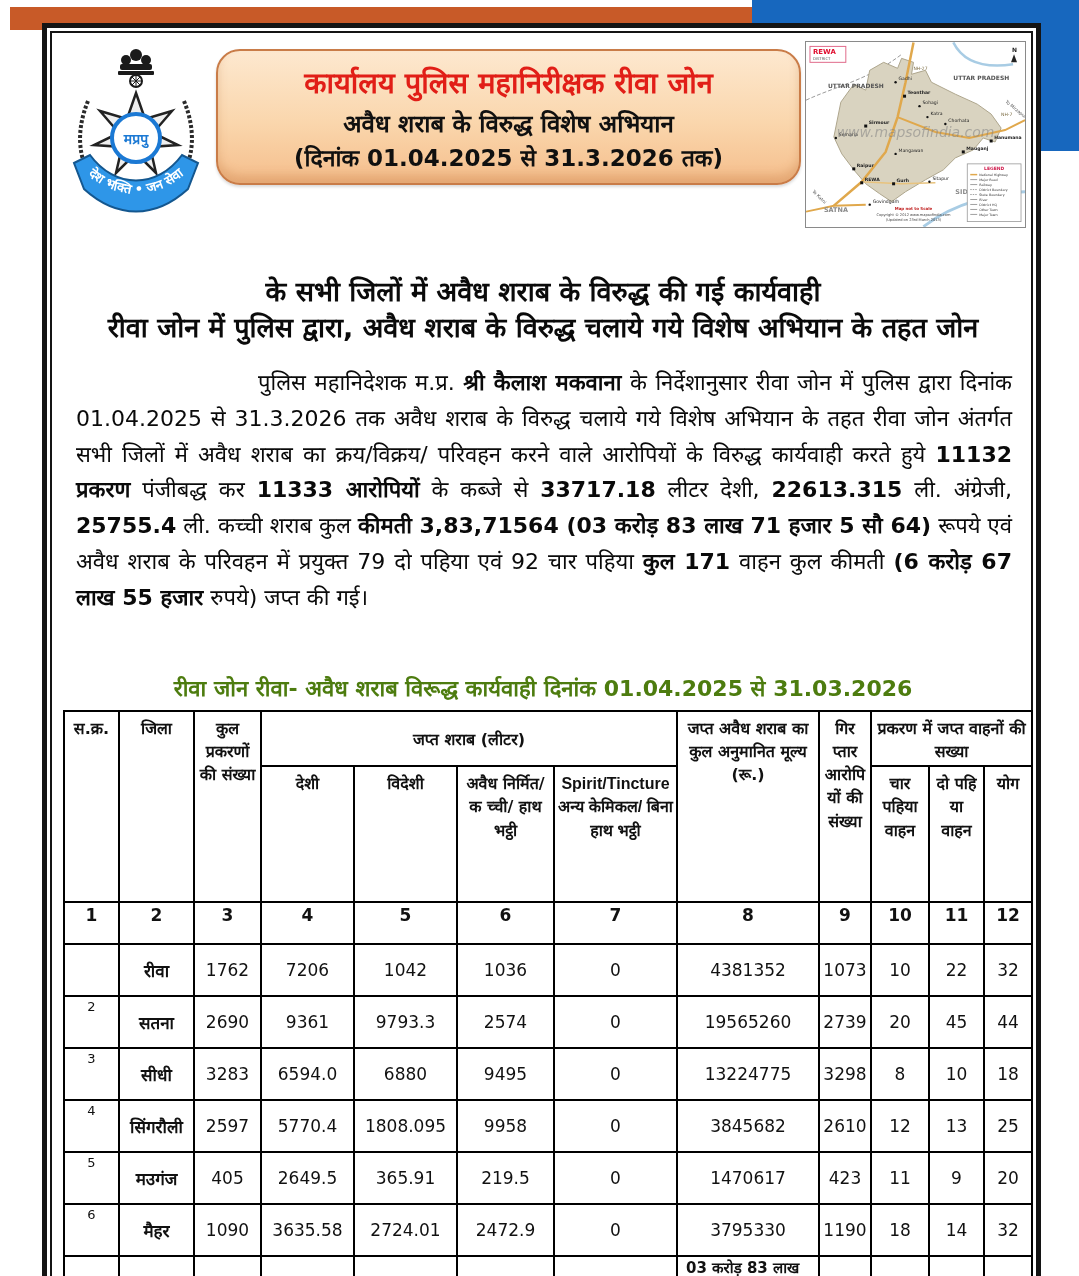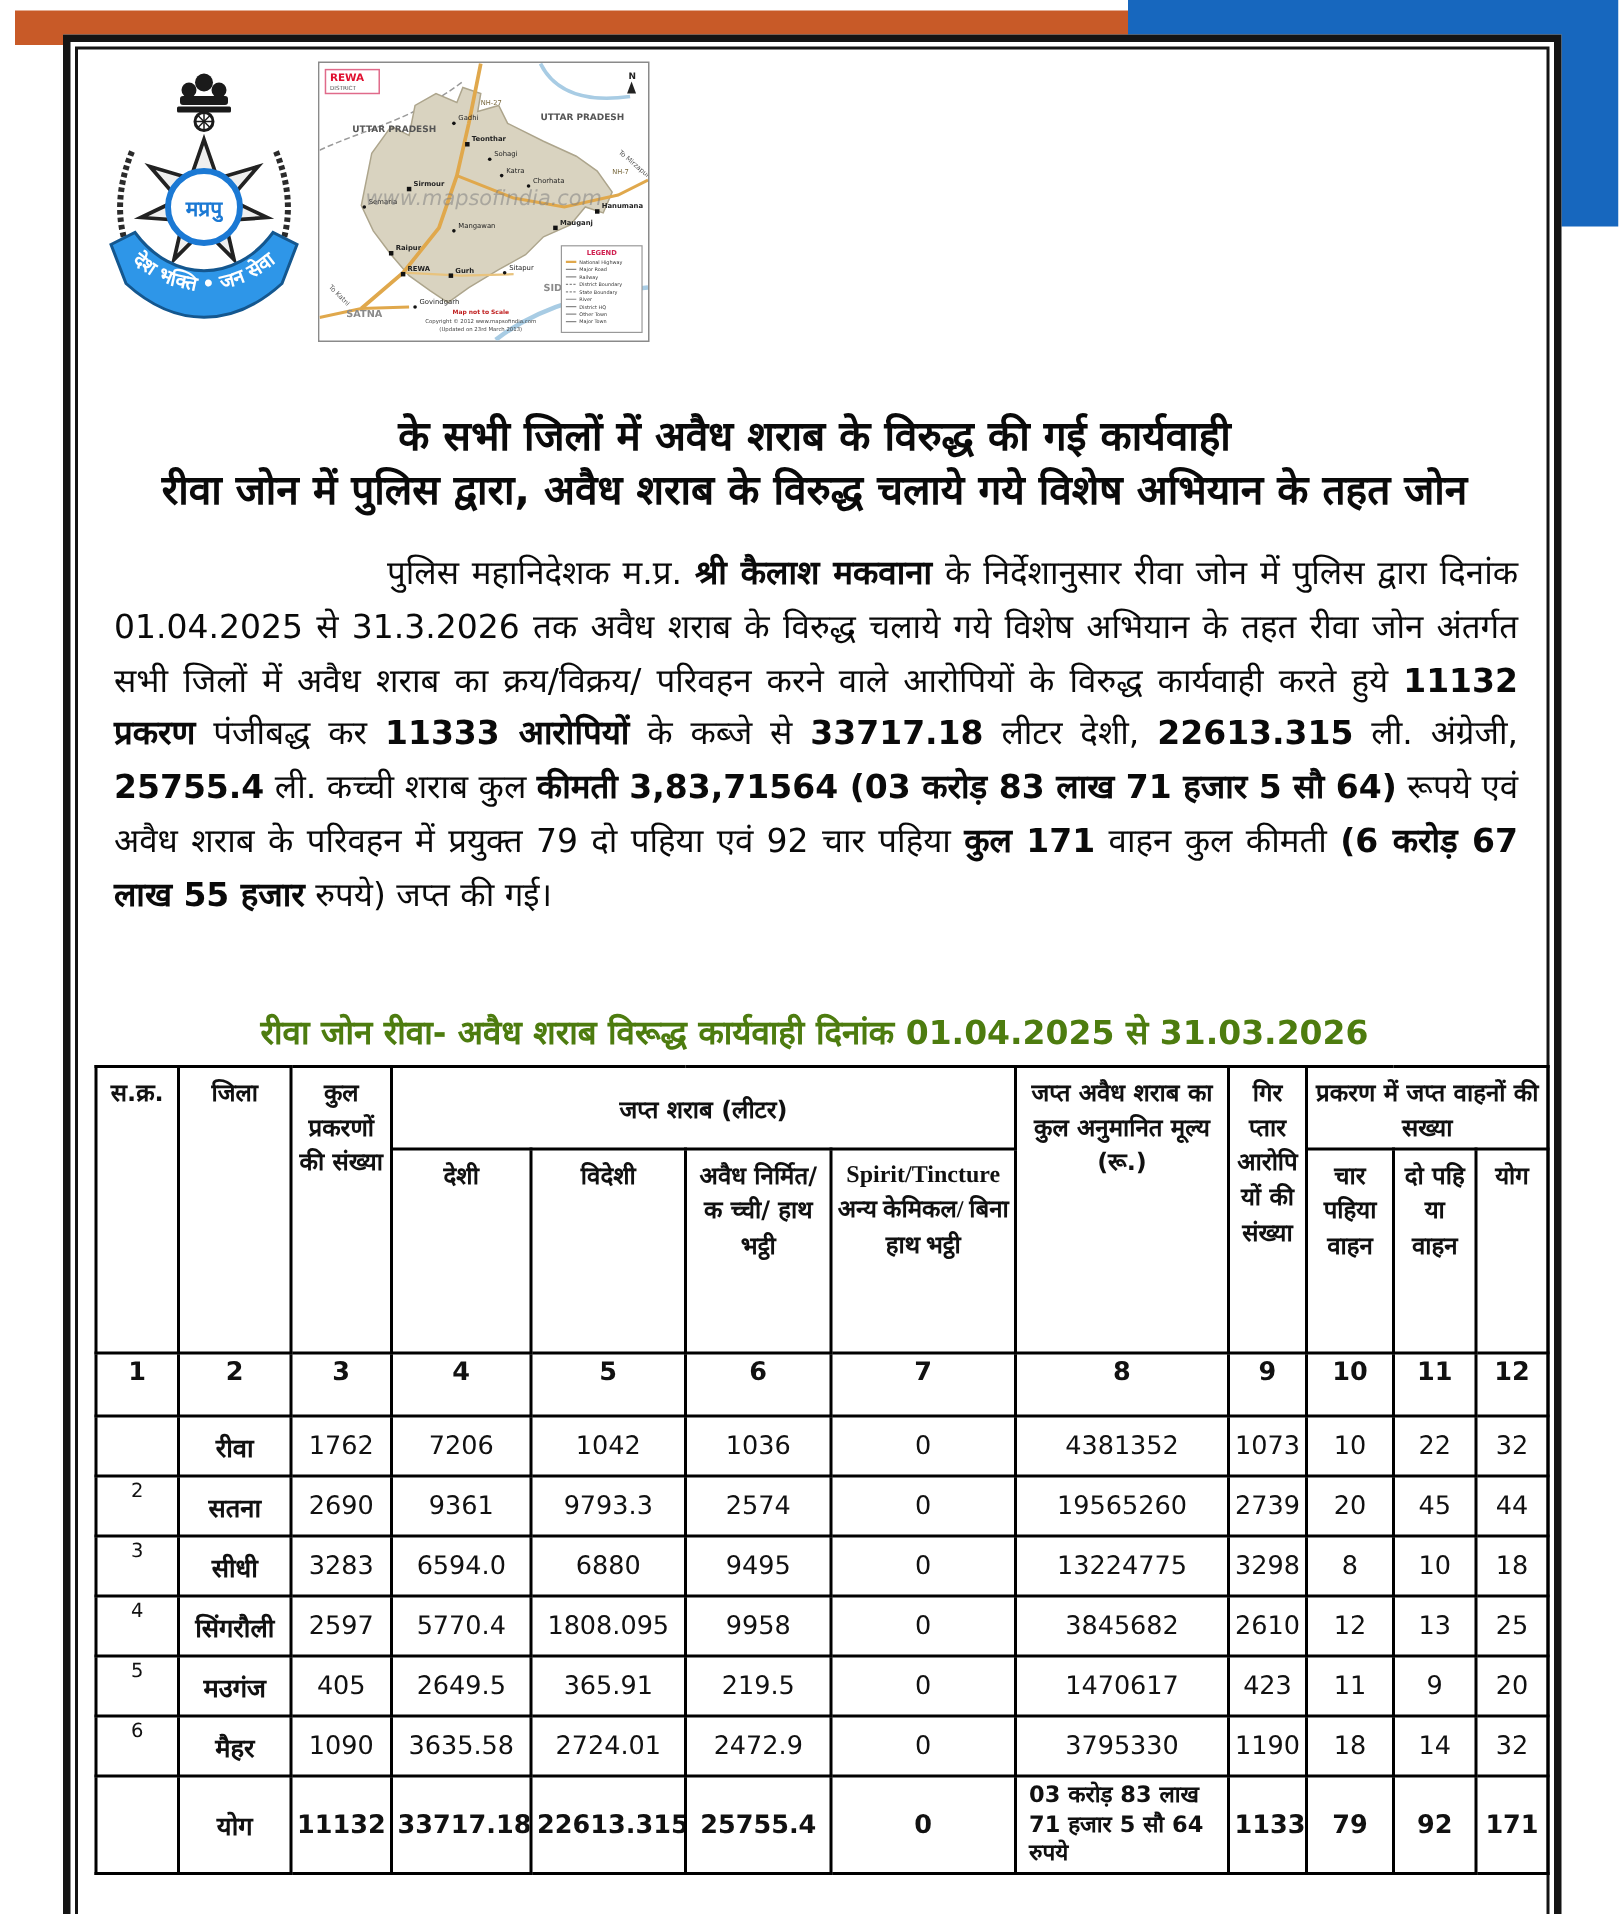--- a/index.html
+++ b/index.html
@@ -47,28 +47,28 @@
   .tbl-title{margin-top:56px;text-align:center;font-weight:bold;font-size:22px;color:#4d7c0f;}
   table.action{border-collapse:collapse;margin:8px 0 0 3px;width:968px;table-layout:fixed;}
   table.action th,table.action td{
     border:2px solid #000;padding:2px 3px;text-align:center;box-sizing:border-box;
     font-size:16px;overflow:hidden;
   }
   table.action th{font-weight:bold;vertical-align:top;padding-top:5px;line-height:1.45;}
   tr.hdr-top{height:54px;}
   tr.hdr-sub{height:136px;}
   tr.numrow td{font-weight:bold;height:42px;vertical-align:top;font-size:17px;}
-  tr.datarow{height:40px;}
+  tr.datarow{height:52px;}
   tr.datarow td{font-size:17px;vertical-align:middle;}
   tr.datarow td.sn-cell{vertical-align:top;font-size:13px;text-align:center;padding-top:2px;}
   tr.datarow td.district-cell{font-weight:bold;}
   tr.totalrow{height:60px;}
   tr.totalrow td{font-weight:bold;font-size:17px;vertical-align:middle;}
   tr.totalrow td.value-cell{font-size:15px;text-align:left;padding-left:8px;line-height:1.3;}
-  .en{font-family:Liberation Serif, serif;}
+  .en{font-family:Liberation Sans, sans-serif;}
 </style>
 </head>
 <body>
 
 <div class="bar-orange"></div>
 <div class="bar-blue"></div>
 
 <div class="frame">
   <div class="frame-inner">
 
@@ -100,20 +100,25 @@
           <text x="76" y="101" text-anchor="middle" font-size="14" font-weight="bold" fill="#1B79D4">मप्रपु</text>
 
           <path d="M14,120 L30,112 C55,146 97,146 122,112 L138,120 L128,146 C95,176 57,176 24,146 Z" fill="#2E96E8" stroke="#14578F" stroke-width="2"></path>
           <path id="ribbonPath" d="M24,128 C55,158 97,158 128,128" fill="none"></path>
           <text font-size="13" font-weight="bold" fill="#ffffff">
             <textPath href="#ribbonPath" startOffset="50%" text-anchor="middle">देश भक्ति • जन सेवा</textPath>
           </text>
         </svg>
       </div>
 
+      <div class="banner">
+        <div class="org">कार्यालय पुलिस महानिरीक्षक रीवा जोन</div>
+        <div class="campaign">अवैध शराब के विरुद्ध विशेष अभियान</div>
+        <div class="dates">(दिनांक 01.04.2025 से 31.3.2026 तक)</div>
+      </div>
 
       <div class="map-wrap">
         <svg width="219" height="185" viewBox="0 0 220 185">
           <rect x="0" y="0" width="220" height="185" fill="#ffffff"></rect>
 
           <path d="M0,58 C30,44 62,38 96,12" fill="none" stroke="#9a9a9a" stroke-width="1" stroke-dasharray="4,2"></path>
 
           <path d="M28,95 L35,60 L48,42 L60,48 L64,28 L78,20 L92,26 L96,16 L108,20 L106,32 L120,28 L126,40 L150,52 L172,62 L186,72 L196,86 L190,100 L178,96 L168,108 L150,116 L138,128 L120,138 L100,150 L86,160 L74,152 L60,142 L48,128 L36,112 Z" fill="#D9D3C0" stroke="#ADA58C" stroke-width="1"></path>
 
           <path d="M148,0 C158,20 180,26 208,22" fill="none" stroke="#A8CCE4" stroke-width="2.5"></path>

